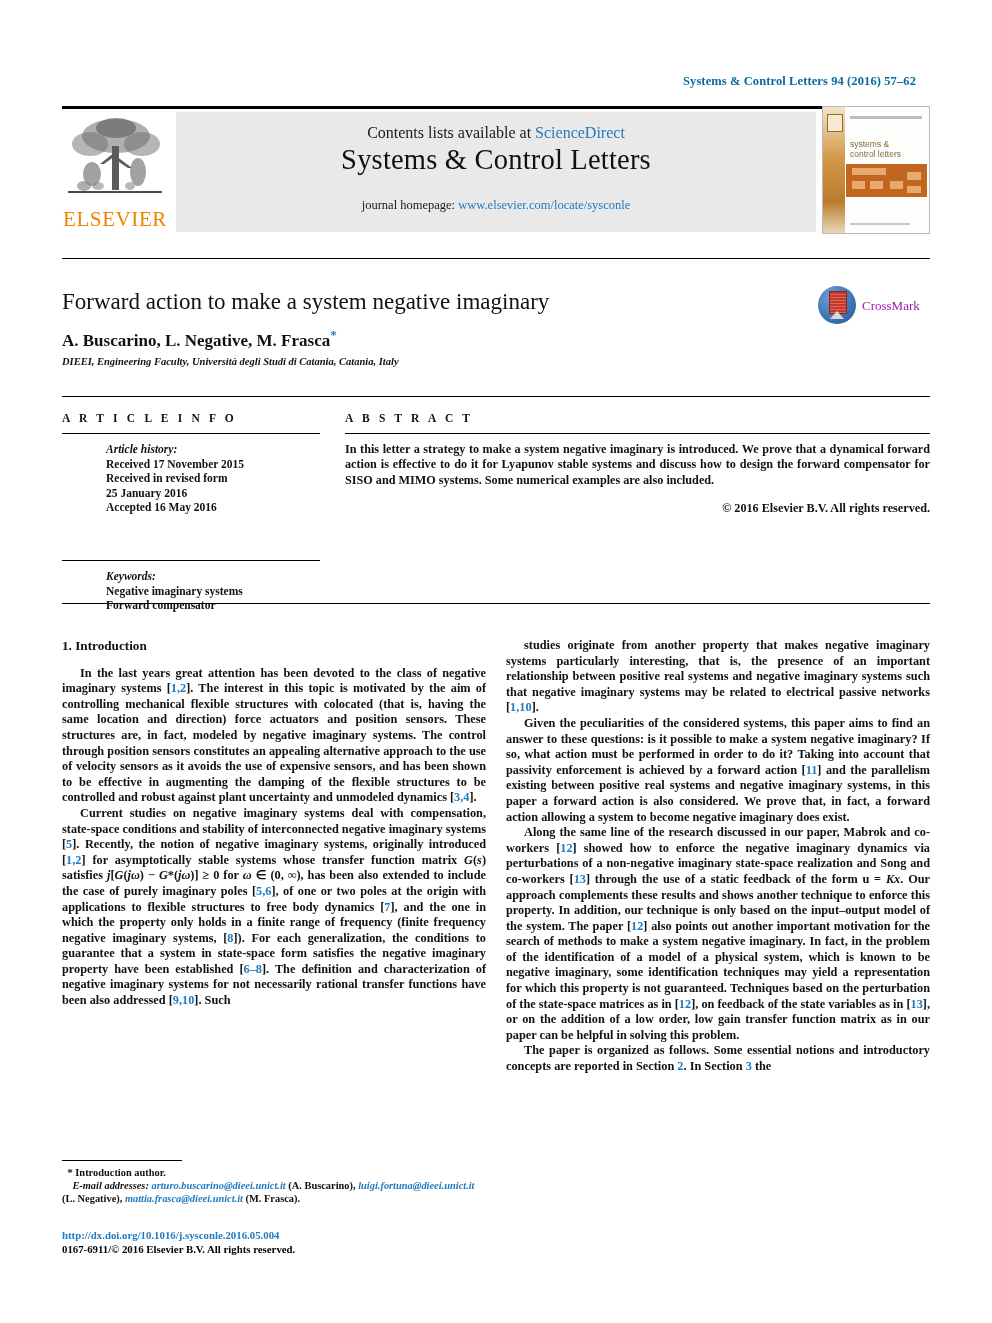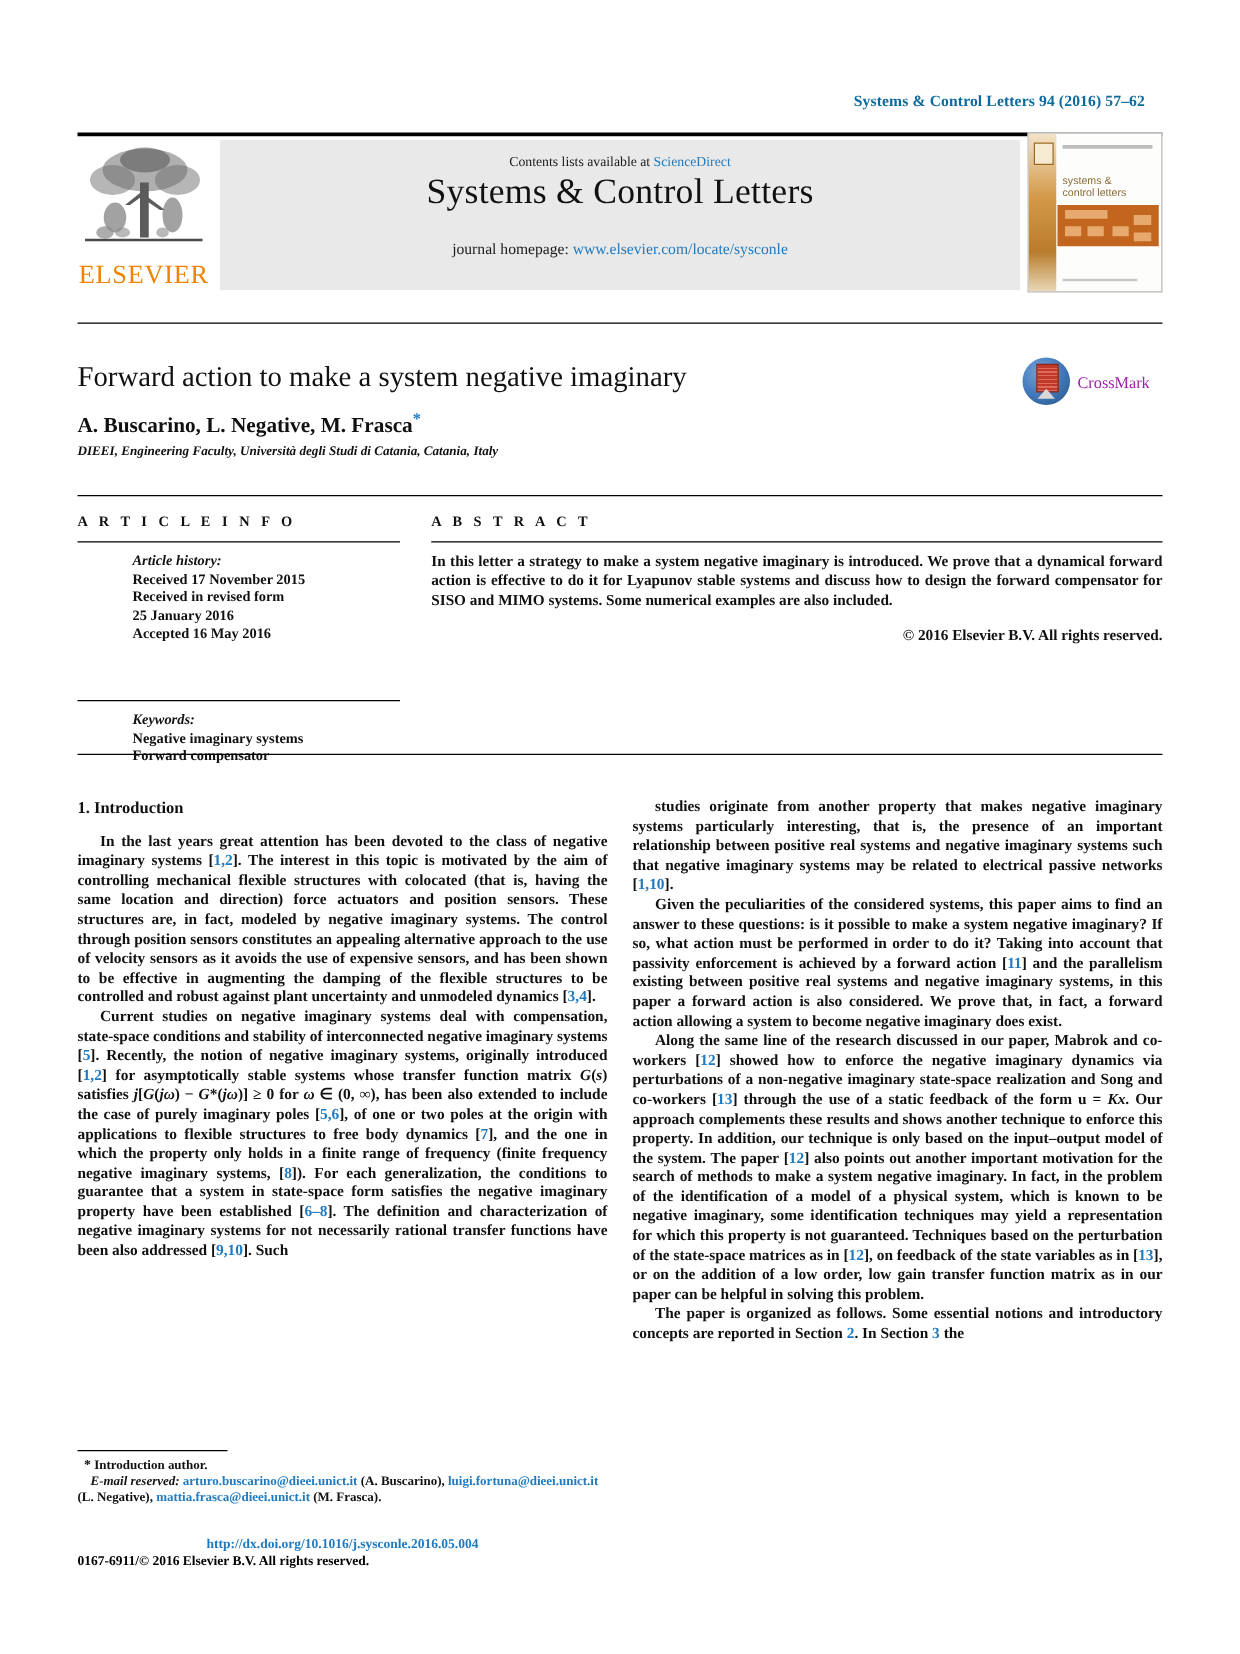--- a/index.html
+++ b/index.html
@@ -73,21 +73,21 @@
     position: absolute;
     left: 114px;
     top: 6px;
     width: 640px;
     height: 120px;
     background: #e9e9e9;
     text-align: center;
   }
   .contents-line {
     margin-top: 12px;
-    font-size: 11px;
+    font-size: 16px;
     color: #1a1a1a;
   }
   .contents-line .sd { color: #1f7ac0; }
   .journal-title {
     margin-top: 2px;
     font-size: 28.5px;
     color: #111;
     letter-spacing: .2px;
   }
   .homepage-line {
@@ -335,31 +335,31 @@
     left: 62px;
     top: 1166px;
     width: 424px;
     font-size: 10.4px;
     line-height: 13px;
     color: #111;
     font-weight: bold;
   }
   .footnote .star { font-size: 11px; }
   .footnote .em { font-style: italic; }
-  .footnote a, .link { color: #1f7ac0; text-decoration: none; }
+  .footnote a, .link { color: #1f7ac0; text-decoration: none; font-style: italic; }
   .doi-block {
     position: absolute;
     left: 62px;
     top: 1228px;
     width: 424px;
     font-size: 10.8px;
     line-height: 14px;
     font-weight: bold;
   }
-  .doi-block .doi { color: #1f7ac0; text-align: center; }
+  .doi-block .doi { color: #1f7ac0; }
 </style>
 </head>
 <body>
 
 <div class="page">
 
   <div class="running-head">Systems &amp; Control Letters 94 (2016) 57–62</div>
 
   <div class="masthead">
     <div class="masthead-rule"></div>
@@ -476,21 +476,21 @@
     <p><span id="rp3">The paper is organized as follows. Some essential notions and introductory concepts are reported in Section <span class="ref">2</span>. In Section <span class="ref">3</span> the</span></p>
   </div>
 
   <div class="foot-rule"></div>
   <div class="footnote">
     <div>
       &nbsp;&nbsp;<span class="star">*</span>
       <span>Introduction author.</span>
     </div>
     <div>
-      &nbsp;&nbsp;&nbsp;&nbsp;<span class="em">E-mail reserved:</span>
+      &nbsp;&nbsp;&nbsp;&nbsp;<span class="em">E-mail addresses:</span>
       <span class="link">arturo.buscarino@dieei.unict.it</span>
       <span>(A. Buscarino)</span>,
       <span class="link">luigi.fortuna@dieei.unict.it</span>
       <span>(L. Negative)</span>,
       <span class="link">mattia.frasca@dieei.unict.it</span>
       <span>(M. Frasca)</span>.
     </div>
   </div>
 
   <div class="doi-block">

